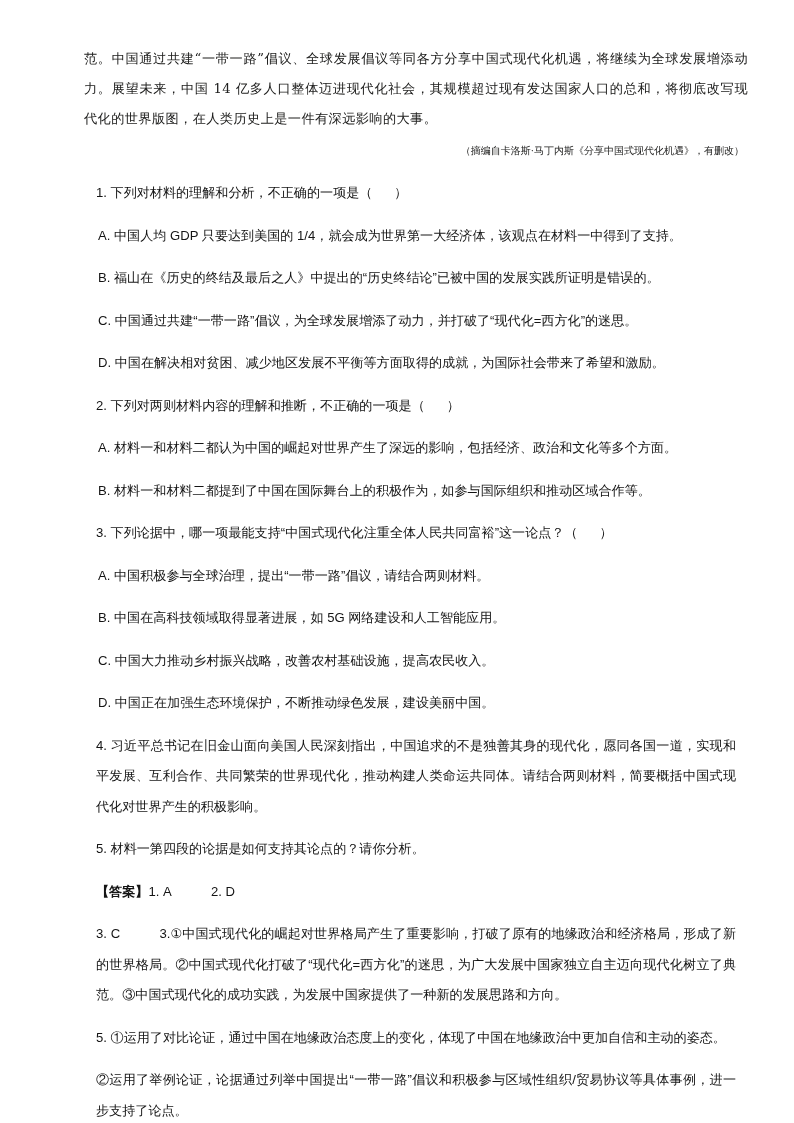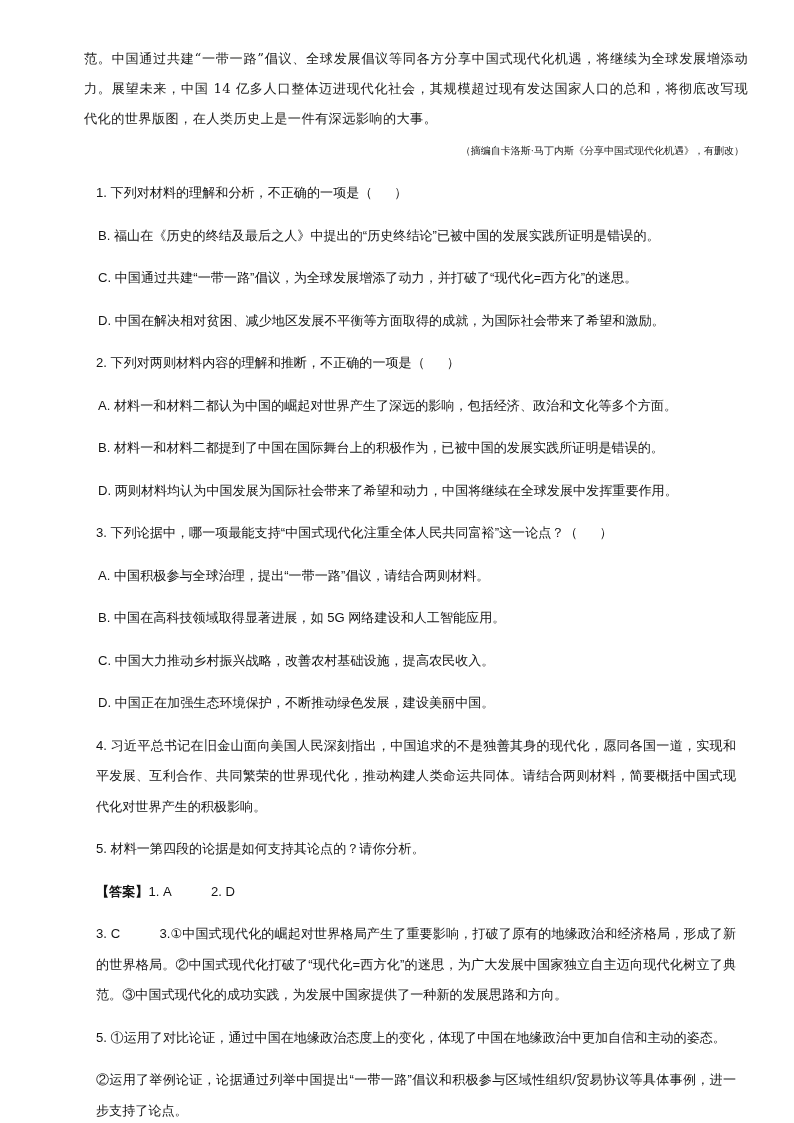--- a/index.html
+++ b/index.html
@@ -70,28 +70,28 @@
 
   <div class="handwrite">
     <p>范。中国通过共建“一带一路”倡议、全球发展倡议等同各方分享中国式现代化机遇，将继续为全球发展增添动力。展望未来，中国 14 亿多人口整体迈进现代化社会，其规模超过现有发达国家人口的总和，将彻底改写现代化的世界版图，在人类历史上是一件有深远影响的大事。</p>
   </div>
 
   <div class="src-line">（摘编自卡洛斯·马丁内斯《分享中国式现代化机遇》，有删改）</div>
 
   <div class="body-text">
 
     <p class="q-line">1. 下列对材料的理解和分析，不正确的一项是（      ）</p>
+    <p class="opt">A. 中国人均 GDP 只要达到美国的 1/4，就会成为世界第一大经济体，该观点在材料一中得到了支持。</p>
     <p class="opt">B. 福山在《历史的终结及最后之人》中提出的“历史终结论”已被中国的发展实践所证明是错误的。</p>
     <p class="opt">C. 中国通过共建“一带一路”倡议，为全球发展增添了动力，并打破了“现代化=西方化”的迷思。</p>
     <p class="opt">D. 中国在解决相对贫困、减少地区发展不平衡等方面取得的成就，为国际社会带来了希望和激励。</p>
 
     <p class="q-line">2. 下列对两则材料内容的理解和推断，不正确的一项是（      ）</p>
     <p class="opt">A. 材料一和材料二都认为中国的崛起对世界产生了深远的影响，包括经济、政治和文化等多个方面。</p>
-    <p class="opt">B. 材料一和材料二都提到了中国在国际舞台上的积极作为，已被中国的发展实践所证明是错误的。</p>
-    <p class="opt">D. 两则材料均认为中国发展为国际社会带来了希望和动力，中国将继续在全球发展中发挥重要作用。</p>
+    <p class="opt">B. 材料一和材料二都提到了中国在国际舞台上的积极作为，如参与国际组织和推动区域合作等。</p>
 
     <p class="q-line">3. 下列论据中，哪一项最能支持“中国式现代化注重全体人民共同富裕”这一论点？（      ）</p>
     <p class="opt">A. 中国积极参与全球治理，提出“一带一路”倡议，请结合两则材料。</p>
     <p class="opt">B. 中国在高科技领域取得显著进展，如 5G 网络建设和人工智能应用。</p>
     <p class="opt">C. 中国大力推动乡村振兴战略，改善农村基础设施，提高农民收入。</p>
     <p class="opt">D. 中国正在加强生态环境保护，不断推动绿色发展，建设美丽中国。</p>
 
     <p>4. 习近平总书记在旧金山面向美国人民深刻指出，中国追求的不是独善其身的现代化，愿同各国一道，实现和平发展、互利合作、共同繁荣的世界现代化，推动构建人类命运共同体。请结合两则材料，简要概括中国式现代化对世界产生的积极影响。</p>
     <p>5. 材料一第四段的论据是如何支持其论点的？请你分析。</p>
 

